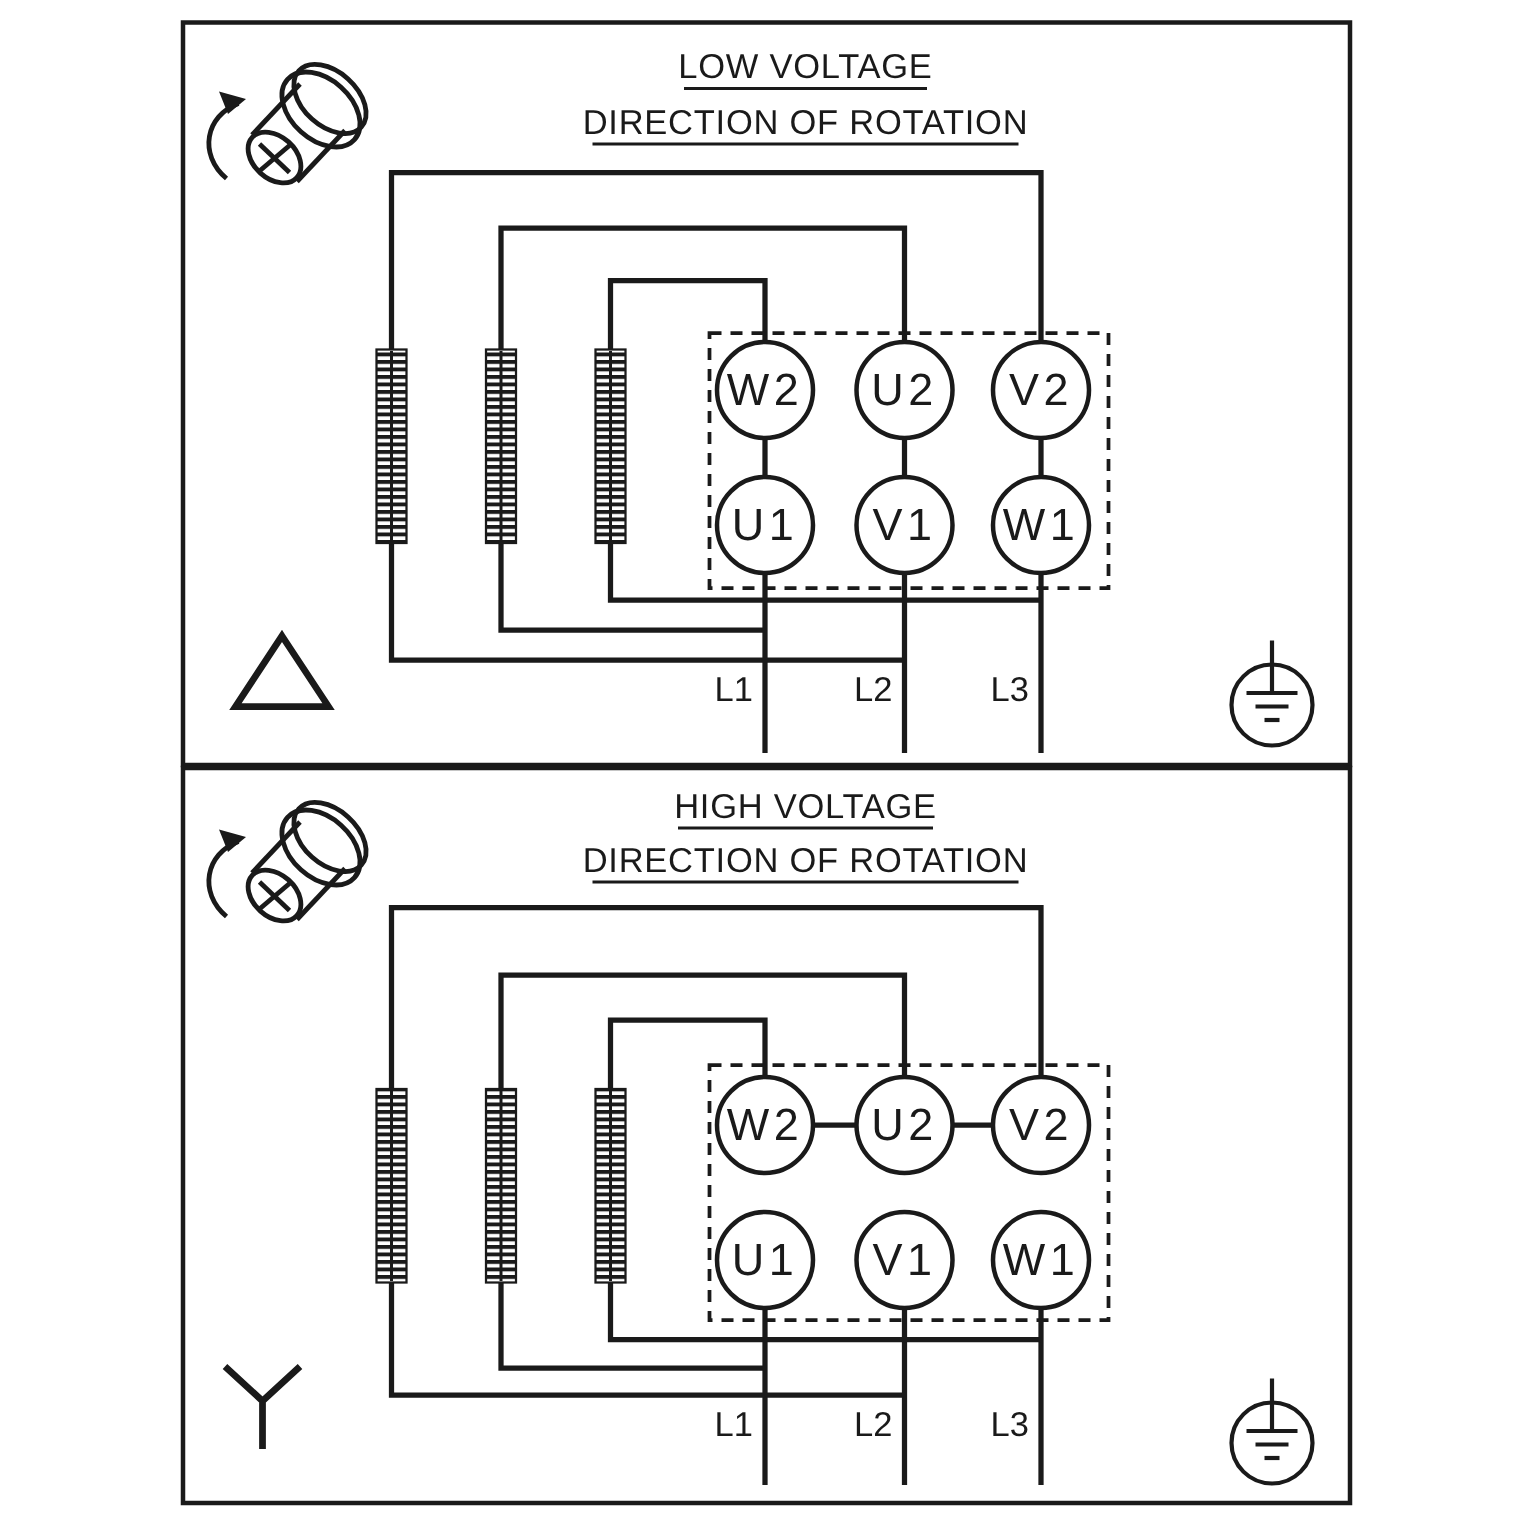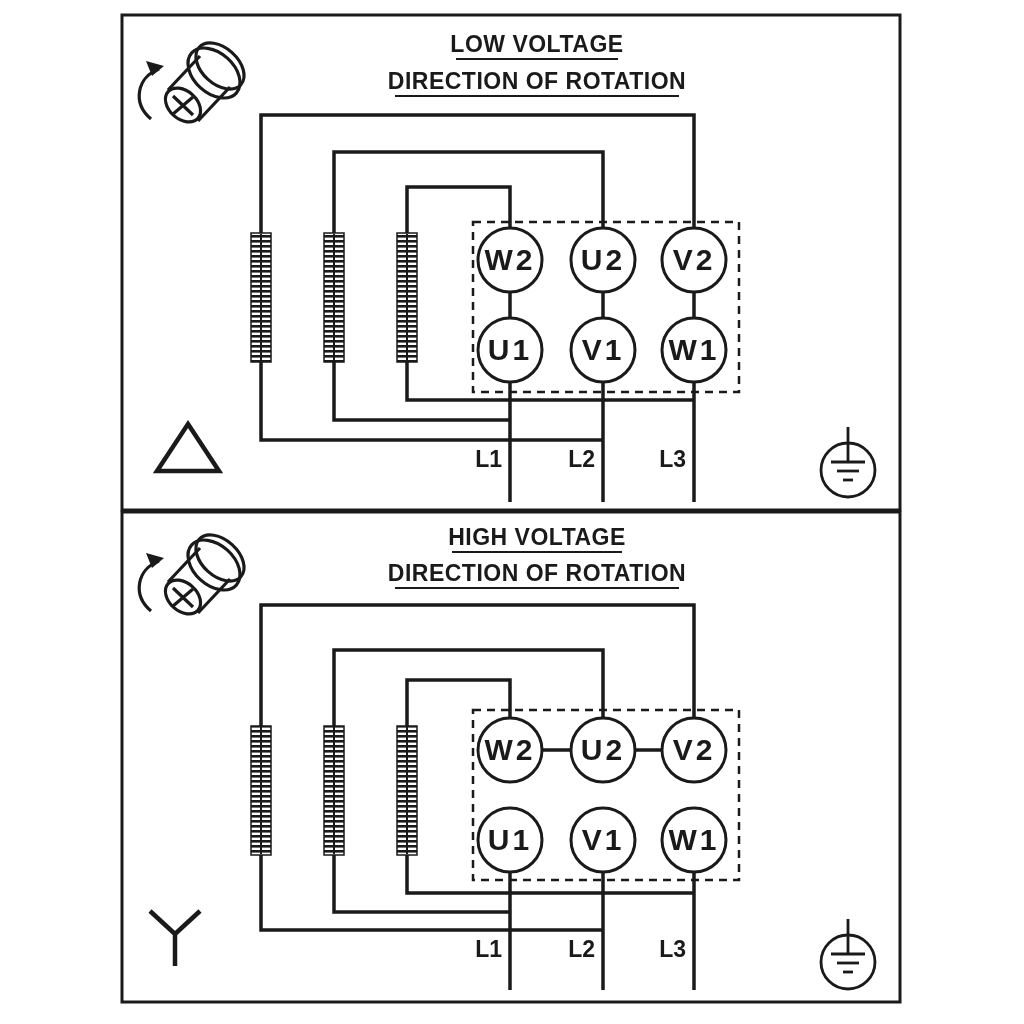--- a/index.html
+++ b/index.html
@@ -1,16 +1,16 @@
 <!DOCTYPE html>
 <html><head>
 <meta charset="utf-8">
 <style>
   html,body{margin:0;padding:0;background:#ffffff;}
-  .stage{position:relative;width:1024px;height:1024px;background:#ffffff;overflow:hidden;font-weight:bold;}
+  .stage{position:relative;width:1024px;height:1024px;background:#ffffff;overflow:hidden;}
   svg{display:block;}
   svg text{font-family:"Liberation Sans",sans-serif;fill:#1a1a1a;}
   .title{font-size:23px;letter-spacing:.5px;text-anchor:middle;}
   .tlabel{font-size:30px;letter-spacing:3px;text-anchor:middle;}
   .llabel{font-size:23px;text-anchor:end;}
   .wire{stroke:#1a1a1a;stroke-width:3.5;fill:none;}
   .thin{stroke:#1a1a1a;stroke-width:2;fill:none;}
   .sym{stroke:#1a1a1a;stroke-width:4.5;fill:none;stroke-linejoin:miter;}
   .gnd{stroke:#1a1a1a;stroke-width:2.8;fill:none;}
   .term{fill:#ffffff;stroke:#1a1a1a;stroke-width:3;}

